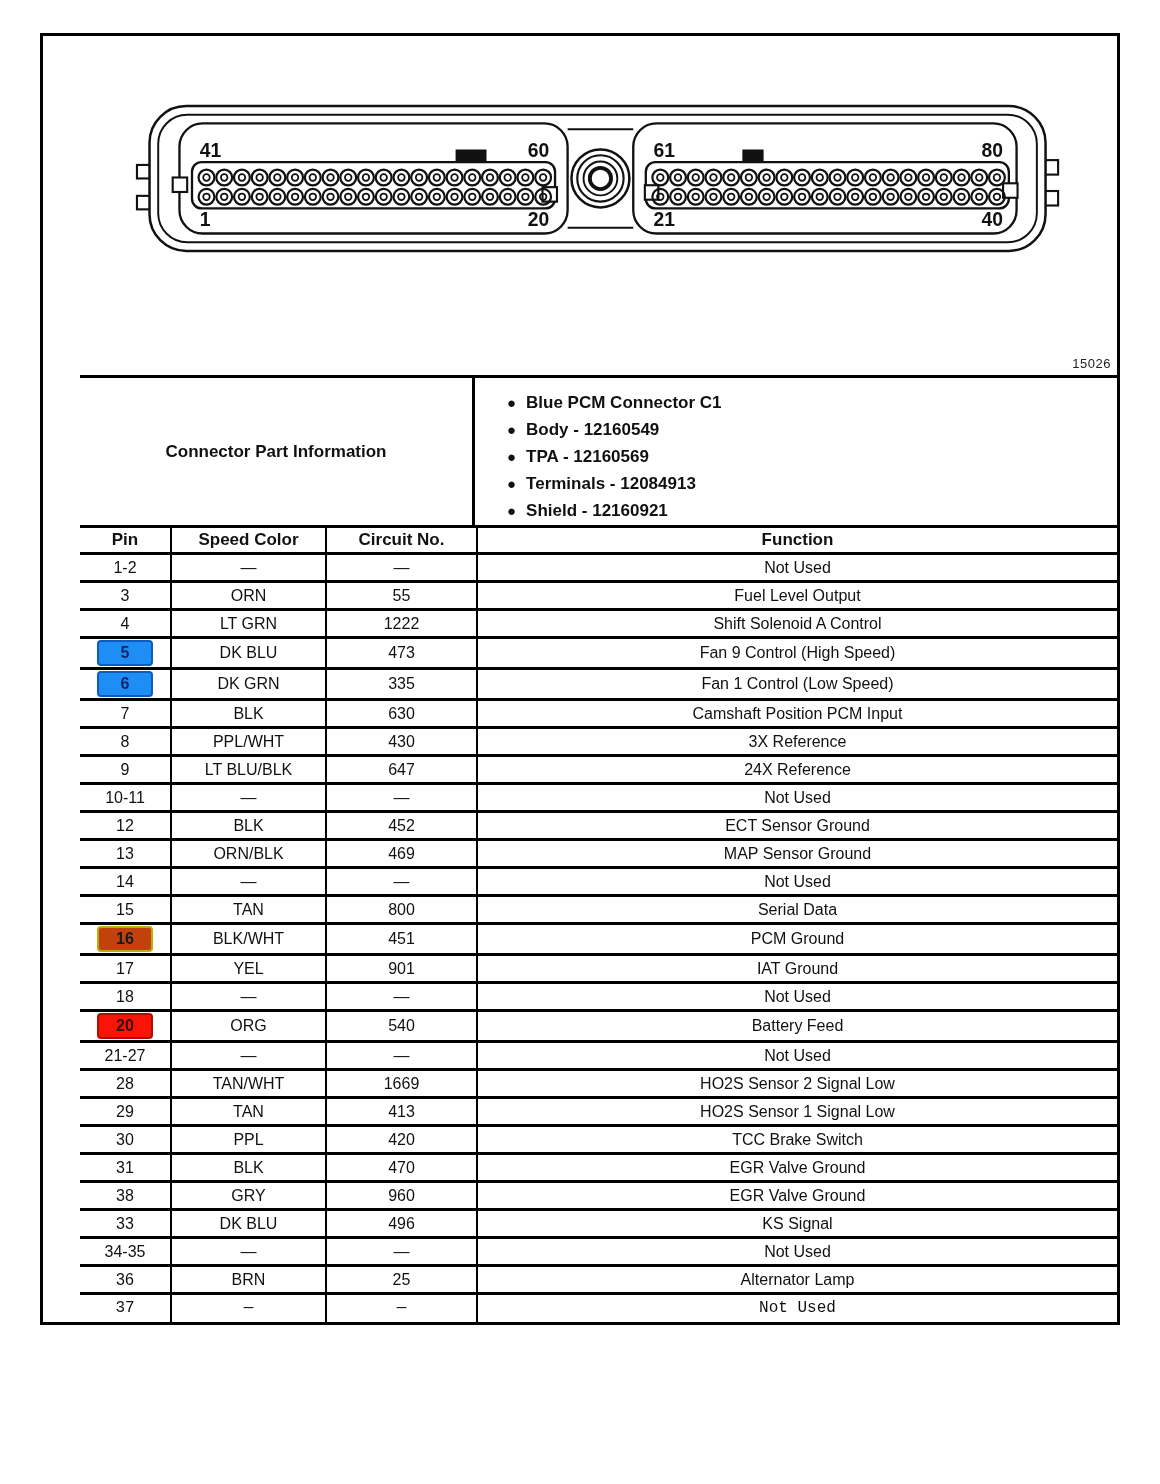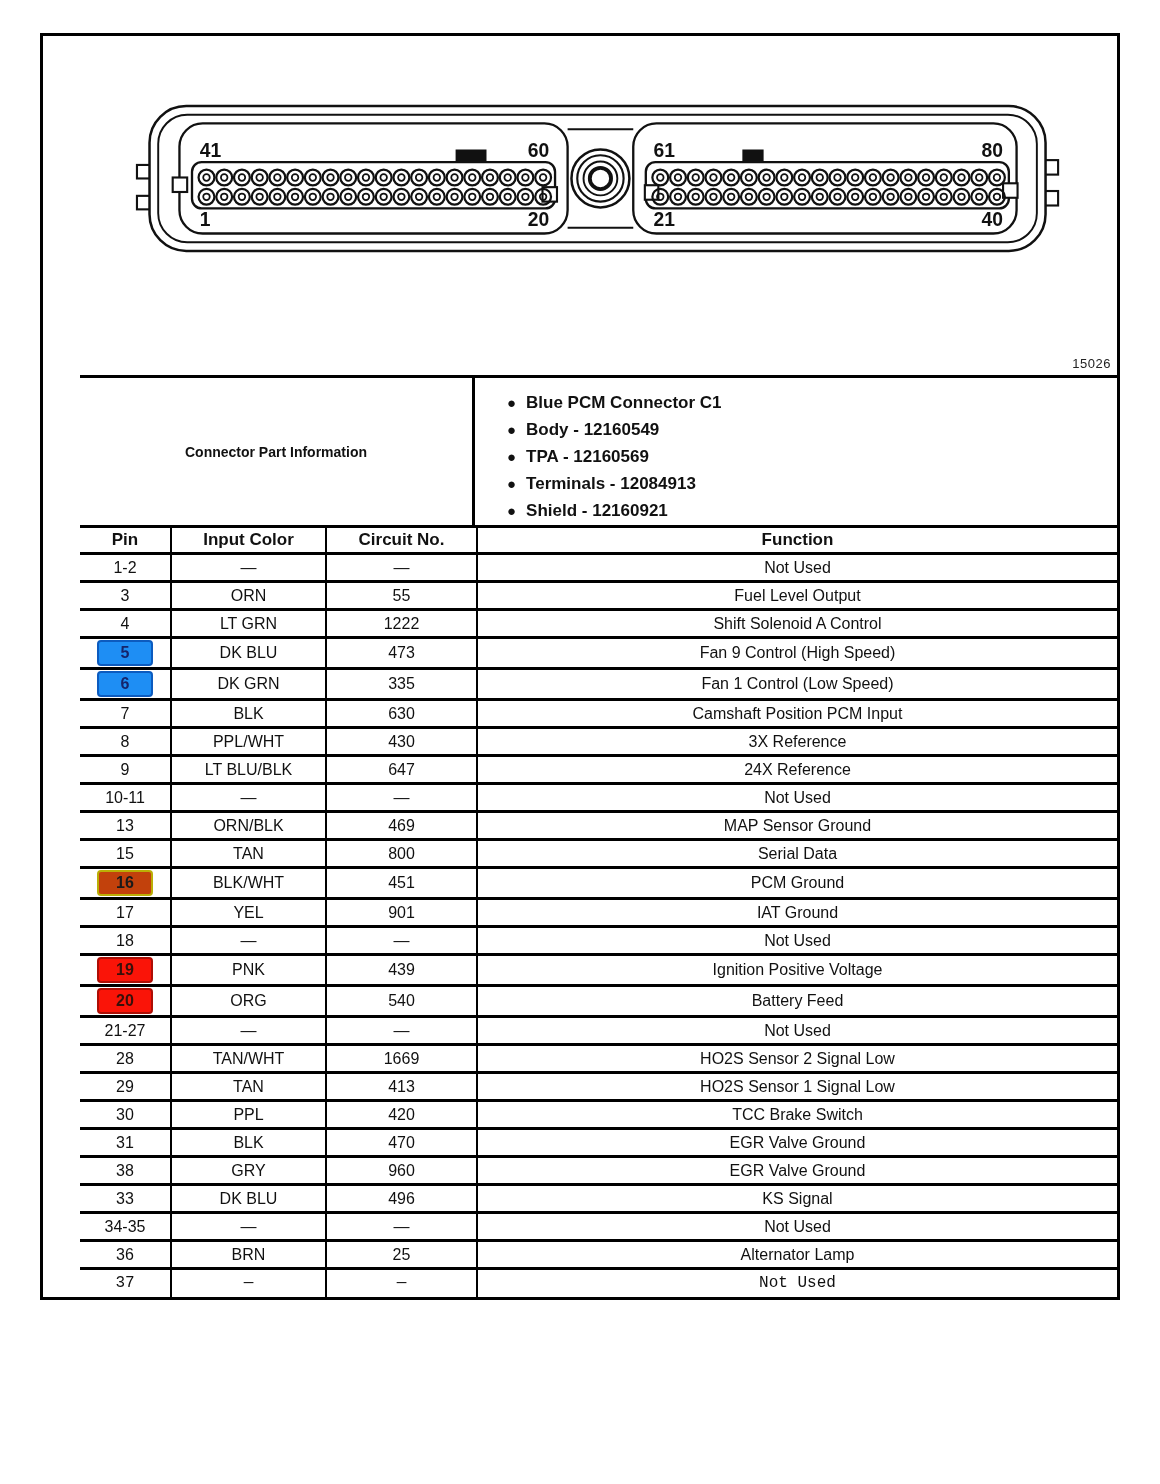--- a/index.html
+++ b/index.html
@@ -22,21 +22,21 @@
   .fig svg { position:absolute; inset:0; width:100%; height:100%; }
   .fig-num {
     position:absolute; right:6px; bottom:4px;
     font-size:13px; letter-spacing:0.5px; color:#222;text-align:center;
   }
   
   .part-row { display:flex; border-top:3px solid #000; height:150px; }
   .part-label {
     width:395px; border-right:3px solid #000;
     display:flex; align-items:center; justify-content:center;
-    font-weight:bold; font-size:14px;
+    font-weight:bold; font-size:17px;
   }
   .part-bullets { flex:1; padding:10px 0 0 32px; display:flex; flex-direction:column; justify-content:center; }
   .part-bullets li { list-style:none; display:flex; align-items:center; height:27px; font-weight:bold; font-size:17px; }
   .part-bullets .bullet { font-size:15px; margin-right:10px; }
   
   table { width:100%; border-collapse:collapse; table-layout:fixed; border-top:3px solid #000; }
   th, td {
     border:2px solid #000; border-top-width:3px; border-bottom-width:3px;
     text-align:center; vertical-align:middle;
     font-size:16px; height:28px; padding:1px 4px;
@@ -311,21 +311,21 @@
   <table>
     <colgroup>
         <col style="width:91px">
         <col style="width:155px">
         <col style="width:151px">
         <col>
       </colgroup>
     <thead>
       <tr>
         <th>Pin</th>
-        <th>Input Color</th>
+        <th>Speed Color</th>
         <th>Circuit No.</th>
         <th>Function</th>
       </tr>
     </thead>
     <tbody>
 
         <tr>
           <td><span>1-2</span></td>
           <td>—</td>
           <td>—</td>
@@ -381,28 +381,40 @@
           <td>24X Reference</td>
         </tr>
 
         <tr>
           <td><span>10-11</span></td>
           <td>—</td>
           <td>—</td>
           <td>Not Used</td>
         </tr>
 
+        <tr>
+          <td><span>12</span></td>
+          <td>BLK</td>
+          <td>452</td>
+          <td>ECT Sensor Ground</td>
+        </tr>
 
         <tr>
           <td><span>13</span></td>
           <td>ORN/BLK</td>
           <td>469</td>
           <td>MAP Sensor Ground</td>
         </tr>
 
+        <tr>
+          <td><span>14</span></td>
+          <td>—</td>
+          <td>—</td>
+          <td>Not Used</td>
+        </tr>
 
         <tr>
           <td><span>15</span></td>
           <td>TAN</td>
           <td>800</td>
           <td>Serial Data</td>
         </tr>
 
         <tr>
           <td><span class="chip" style="background: #c2410c; border-color: rgb(187, 174, 6); color: rgb(26, 26, 26);">16</span></td>
@@ -418,26 +430,20 @@
           <td>IAT Ground</td>
         </tr>
 
         <tr>
           <td><span>18</span></td>
           <td>—</td>
           <td>—</td>
           <td>Not Used</td>
         </tr>
 
-        <tr>
-          <td><span class="chip" style="background: rgb(250, 20, 8); border-color: rgb(173, 14, 5); color: rgb(56, 16, 10);">19</span></td>
-          <td>PNK</td>
-          <td>439</td>
-          <td>Ignition Positive Voltage</td>
-        </tr>
 
         <tr>
           <td><span class="chip" style="background: rgb(250, 20, 8); border-color: rgb(173, 14, 5); color: rgb(56, 16, 10);">20</span></td>
           <td>ORG</td>
           <td>540</td>
           <td>Battery Feed</td>
         </tr>
 
         <tr>
           <td><span>21-27</span></td>

